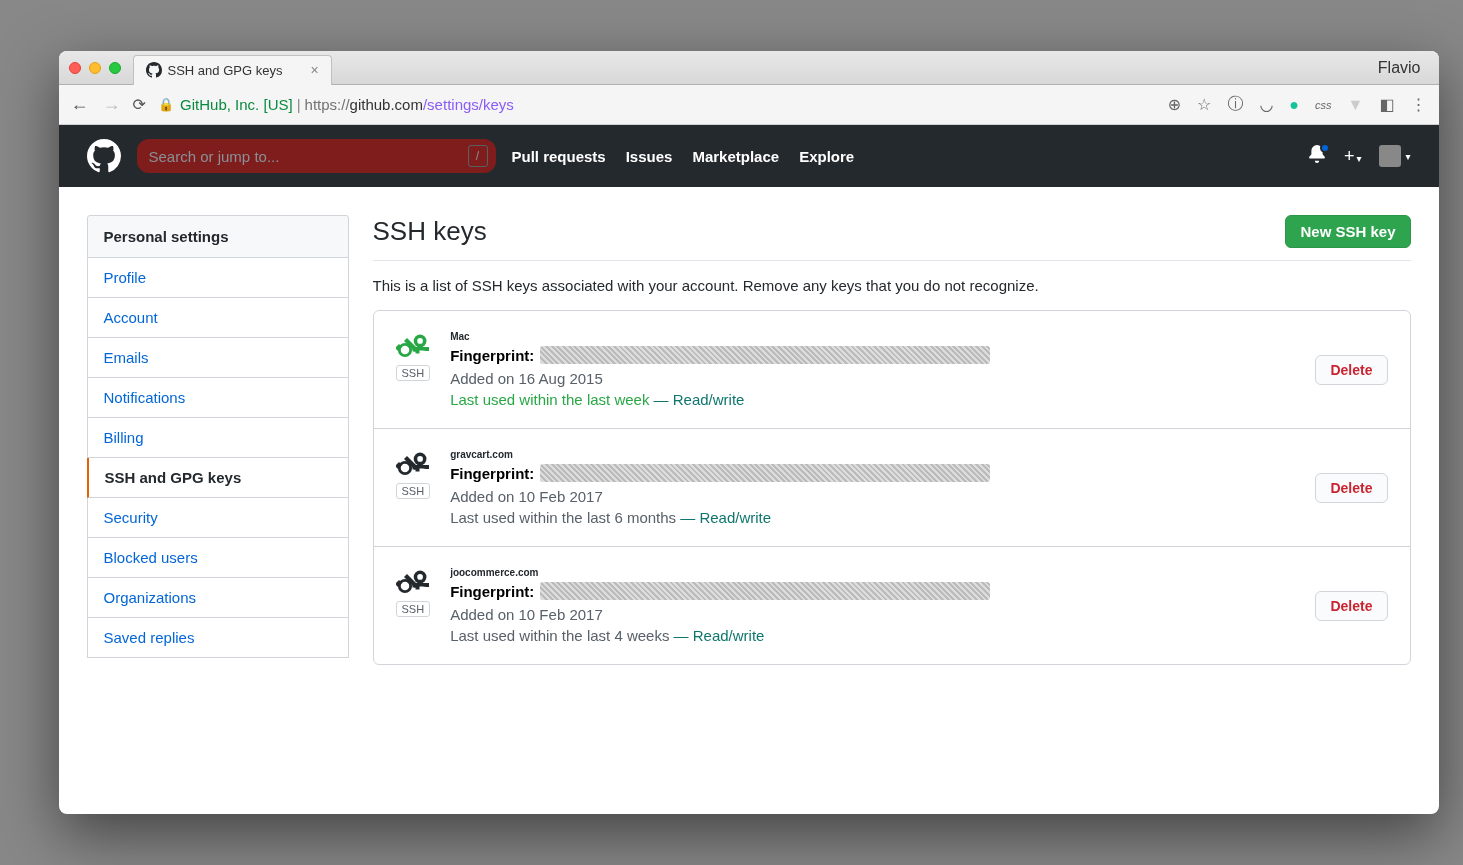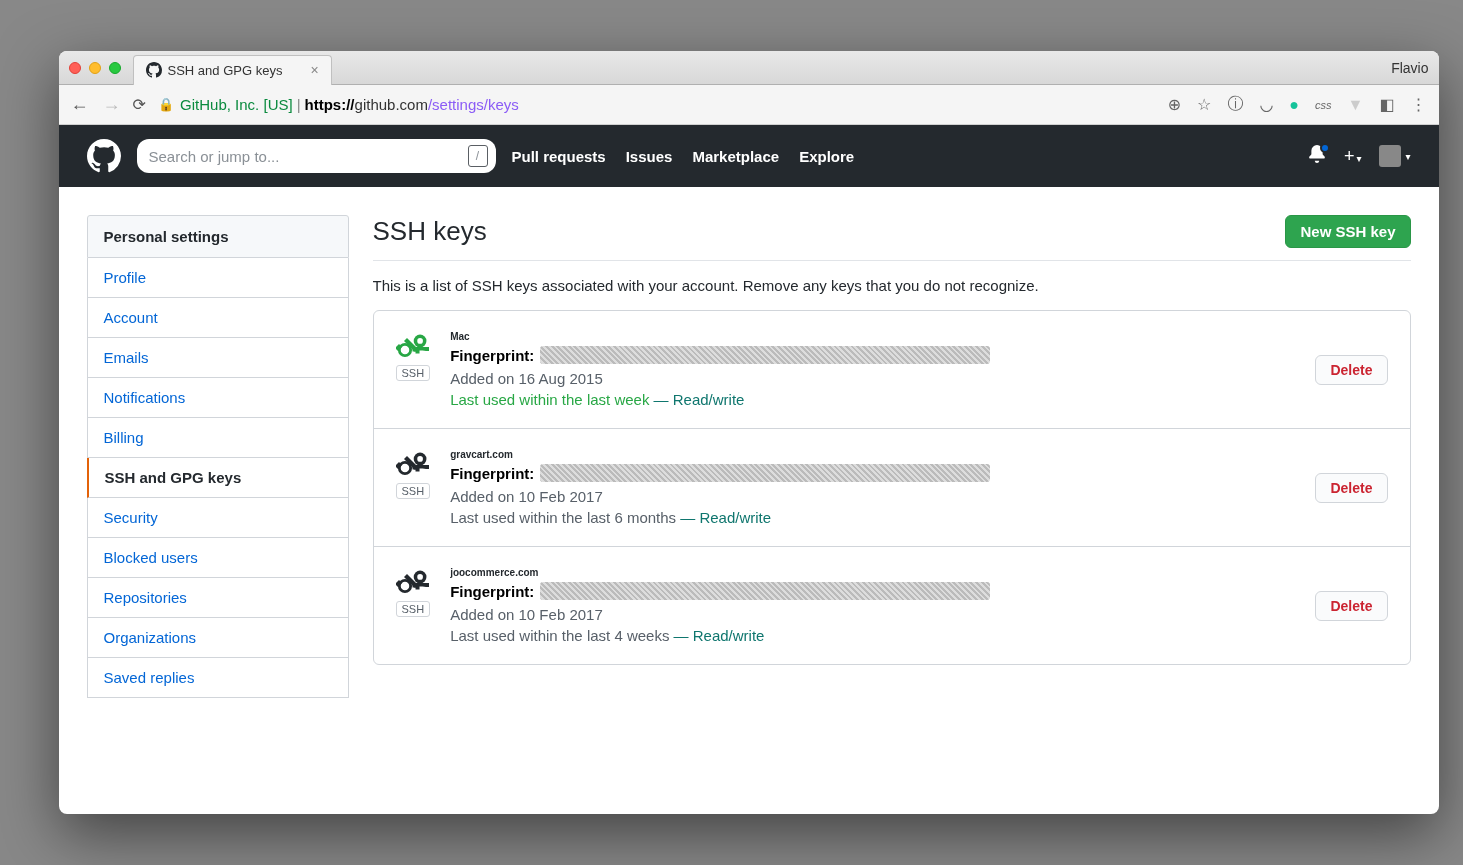--- a/index.html
+++ b/index.html
@@ -7,38 +7,38 @@
 .window { width: 1380px; height: 763px; background: #fff; border-radius: 8px; box-shadow: 0 20px 60px rgba(0,0,0,0.5); overflow: hidden; display: flex; flex-direction: column; margin-left: 34px; }
 .titlebar { height: 34px; background: linear-gradient(#e8e8e8, #d8d8d8); border-bottom: 1px solid #b0b0b0; display: flex; align-items: center; padding: 0 10px; position: relative; }
 .traffic { display: flex; gap: 8px; }
 .dot { width: 12px; height: 12px; border-radius: 50%; }
 .dot.red { background: #ff5f57; border: 0.5px solid #e14038; }
 .dot.yel { background: #ffbd2e; border: 0.5px solid #e1a116; }
 .dot.grn { background: #28c940; border: 0.5px solid #17a82b; }
 .tab { display: flex; align-items: center; margin-left: 12px; background: #f5f5f5; border: 1px solid #c0c0c0; border-bottom: none; border-radius: 4px 4px 0 0; padding: 5px 12px; font-size: 13px; color: #333; height: 30px; margin-top: 4px; }
 .tabicon { width: 16px; height: 16px; margin-right: 6px; }
 .tab-close { margin-left: 28px; color: #888; font-size: 14px; }
-.profile-name { position: absolute; right: 10px; font-size: 14px; color: #333; }
+.profile-name { position: absolute; right: 18px; font-size: 16px; color: #333; }
 .toolbar { height: 40px; background: #f5f5f5; border-bottom: 1px solid #d0d0d0; display: flex; align-items: center; padding: 0 12px; gap: 12px; }
 .nav-arrows { display: flex; gap: 14px; color: #555; }
 .arrow { font-size: 18px; cursor: pointer; }
 .arrow.fwd { color: #bbb; }
 .reload { font-size: 16px; color: #555; cursor: pointer; }
 .url-bar { flex: 1; display: flex; align-items: center; font-size: 15px; color: #333; }
 .lock { color: #0a8a3e; font-size: 13px; margin-right: 6px; }
 .url-host { color: #0a8a3e; }
 .url-sep { color: #888; margin: 0 4px; }
-.url-proto { color: #000000; font-weight: bold; }
+.url-proto { color: #737373; }
 .url-domain { color: #333; }
 .url-path { color: #8b5cf6; }
 .tool-icons { display: flex; gap: 16px; align-items: center; font-size: 16px; color: #666; }
 .tool-icons > span { cursor: pointer; }
 .github-header { height: 62px; background: #24292e; display: flex; align-items: center; padding: 0 28px; gap: 16px; color: #fff; }
 .gh-logo { width: 34px; height: 34px; }
-.search-box { width: 359px; height: 34px; background: #ffffff; border-radius: 12px; display: flex; align-items: center; padding: 0 12px; color: #8a9096; font-size: 15px; position: relative; }
+.search-box { width: 359px; height: 34px; background: #7f1d1d; border-radius: 12px; display: flex; align-items: center; padding: 0 12px; color: #8a9096; font-size: 15px; position: relative; }
 .slash { position: absolute; right: 8px; width: 20px; height: 22px; border: 1px solid #5a5f64; border-radius: 3px; display: flex; align-items: center; justify-content: center; font-size: 12px; color: #8a9096; }
 .gh-nav { display: flex; gap: 20px; font-weight: 600; font-size: 15px; }
 .gh-nav a { color: #fff; text-decoration: none; cursor: pointer; }
 .gh-right { margin-left: auto; display: flex; gap: 18px; align-items: center; }
 .bell { position: relative; }
 .bell-dot { position: absolute; top: -2px; right: -4px; width: 10px; height: 10px; background: #0366d6; border-radius: 50%; border: 2px solid #24292e; }
 .plus { font-size: 18px; }
 .avatar { width: 22px; height: 22px; background: #888; border-radius: 3px; }
 .caret { font-size: 10px; margin-left: 2px; }
 .content { flex: 1; display: flex; padding: 28px 28px 0; gap: 24px; overflow: hidden; border-radius: 14px; }
@@ -151,21 +151,20 @@
       <div class="side-header">Personal settings</div>
       <div id="sidebar-items">
           <div class="side-item">Profile</div>
           <div class="side-item">Account</div>
           <div class="side-item">Emails</div>
           <div class="side-item">Notifications</div>
           <div class="side-item">Billing</div>
           <div class="side-item active">SSH and GPG keys</div>
           <div class="side-item">Security</div>
           <div class="side-item">Blocked users</div>
-          <div class="side-item">Repositories</div>
           <div class="side-item">Organizations</div>
           <div class="side-item">Saved replies</div>
         </div>
     </aside>
 
     <main class="main">
       <div class="main-header">
         <h2 class="main-title">SSH keys</h2>
         <button class="btn-primary">New SSH key</button>
       </div>

